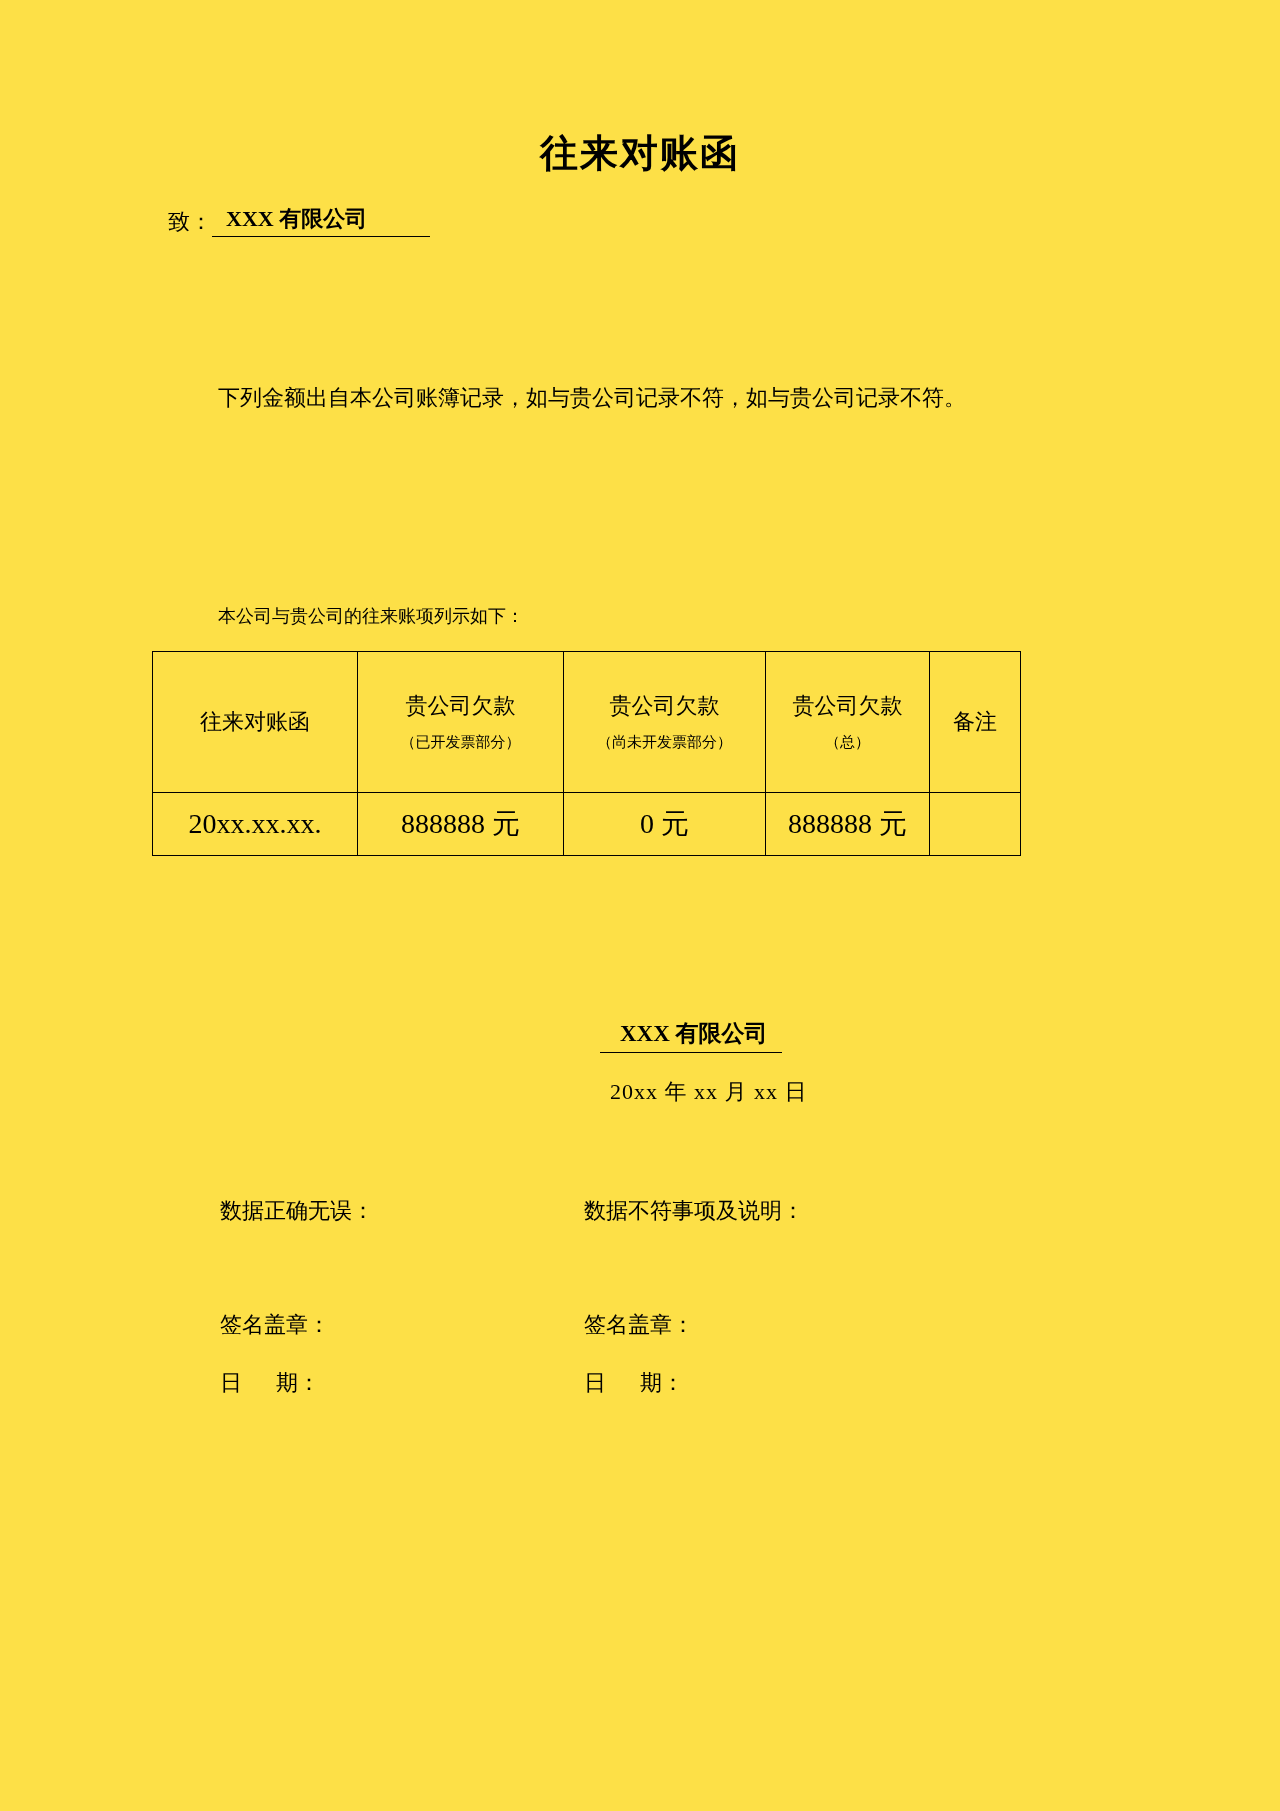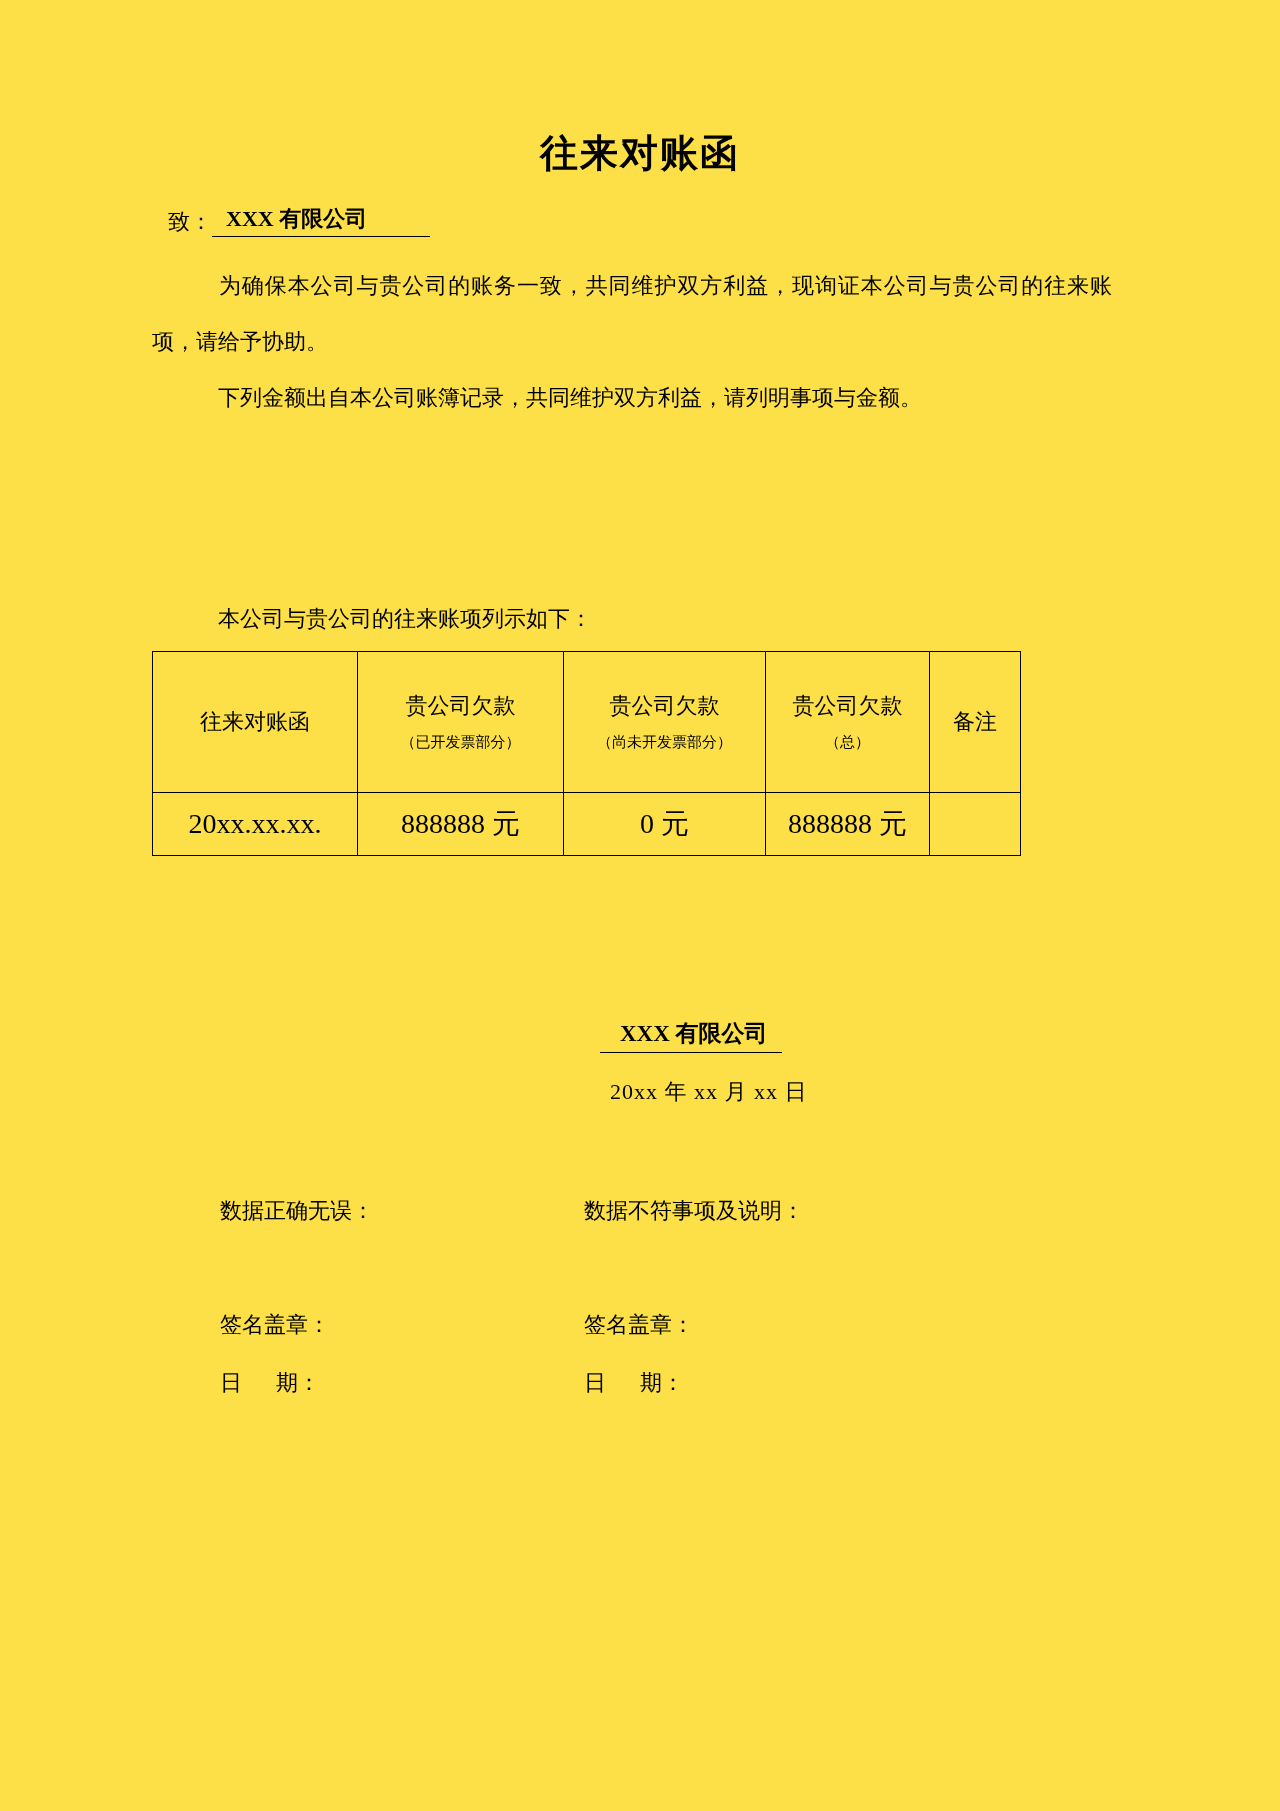--- a/index.html
+++ b/index.html
@@ -67,21 +67,21 @@
     width: 66px;
   }
   #p1 { top: 258px; }
   #p2 { top: 370px; }
   #p3 { top: 482px; }
 
   .table-lead {
     position: absolute;
     left: 218px;
     top: 604px;
-    font-size: 22px;
+    font-size: 18px;
     text-align: right;
   }
 
   table.ledger {
     position: absolute;
     left: 152px;
     top: 651px;
     width: 823px;
     border-collapse: collapse;
     table-layout: fixed;
@@ -151,23 +151,22 @@
 
 <div class="page">
 
   <div class="title">往来对账函</div>
 
   <div class="addressee">
     <span class="lbl">致：</span>
     <span class="name">XXX 有限公司</span>
   </div>
 
-  <div class="para" id="p1"><span class="indent"></span><span>为确保本公司与贵公司的账务一致，共同维护双方利益，现询证本公司与贵公司的往来账项，请给予协助。</span></div>
-
-  <div class="para" id="p2"><span class="indent"></span><span>下列金额出自本公司账簿记录，共同维护双方利益，请列明事项与金额。</span></div>
+
+  <div class="para" id="p2"><span class="indent"></span><span>下列金额出自本公司账簿记录，如与贵公司记录不符，如与贵公司记录不符。</span></div>
 
 
   <div class="table-lead">本公司与贵公司的往来账项列示如下：</div>
 
   <table class="ledger">
     <thead>
       <tr>
         <td class="col1">
           <span class="hdr-main">往来对账函</span>
         </td>

